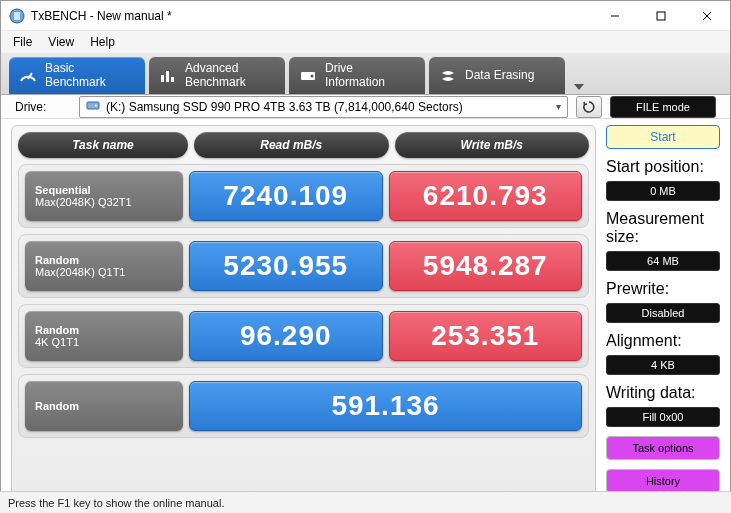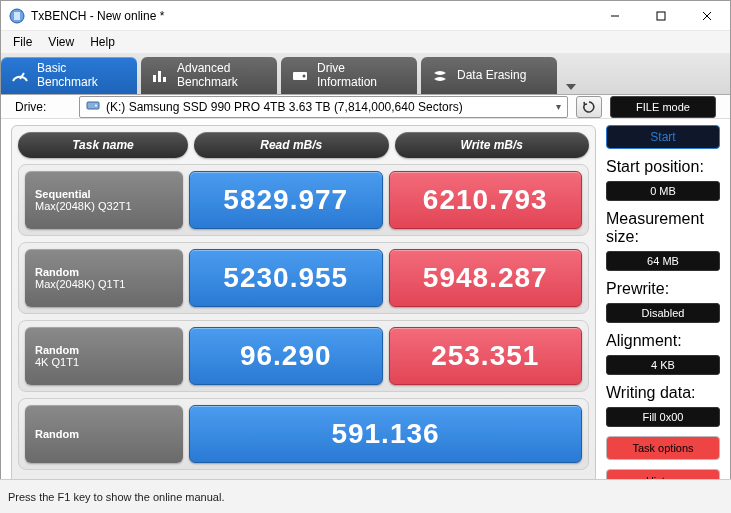--- a/index.html
+++ b/index.html
@@ -11,21 +11,21 @@
   .titlebar .title { font-size: 12px; color: #000; flex: 1; }
   .winbtns { display: flex; height: 100%; }
   .winbtn { width: 46px; height: 100%; display: flex; align-items: center; justify-content: center; }
   .winbtn svg { width: 10px; height: 10px; }
 
   
   .menubar { height: 22px; display: flex; align-items: center; padding: 0 4px; background: #f5f5f5; font-size: 12px; }
   .menubar .menuitem { padding: 2px 8px; color: #000; }
 
   
-  .tabstrip { height: 42px; background: linear-gradient(#e8e8e8,#d8d8d8); display: flex; align-items: stretch; padding: 4px 8px 0 0; gap: 4px; border-bottom: 1px solid #aaa; }
+  .tabstrip { height: 42px; background: linear-gradient(#e8e8e8,#d8d8d8); display: flex; align-items: stretch; padding: 4px 8px 0 8px; gap: 4px; border-bottom: 1px solid #aaa; }
   .tab { flex: 0 0 136px; display: flex; align-items: center; gap: 8px; padding: 4px 10px; border-radius: 6px 6px 0 0; font-size: 12px; color: #fff; line-height: 1.15; }
   .tab.active { background: linear-gradient(#2979d6,#1e63b8); box-shadow: inset 0 1px 0 rgba(255,255,255,.3); }
   .tab.inactive { background: linear-gradient(#6b6b6b,#4e4e4e); }
   .tab .tab-icon { width: 18px; height: 18px; flex-shrink: 0; display:flex; align-items:center; justify-content:center; }
   .tab .tab-label { white-space: pre-line; }
   .tab-overflow { width: 20px; display:flex; align-items:flex-end; justify-content:center; padding-bottom:4px; }
 
   
   .driverow { height: 24px; display: flex; align-items: center; padding: 4px 14px; gap: 8px; background: #fdfdfd; border-bottom: 1px solid #ddd; font-size: 12px; }
   .driverow .label { width: 56px; }
@@ -35,48 +35,48 @@
   .filemode-btn { width: 106px; height: 22px; border: 1px solid #444; border-radius: 3px; background: #111; color: #fff; display:flex; align-items:center; justify-content:center; font-size:11px; }
 
   
   .main { display: flex; padding: 6px 10px 4px 10px; gap: 10px; height: 380px; }
   .bench { flex: 1; background: linear-gradient(#f6f6f6,#ececec); border: 1px solid #c9c9c9; border-radius: 6px; padding: 6px; display: flex; flex-direction: column; gap: 6px; }
 
   .headrow { display: flex; gap: 6px; }
   .headcell { flex: 1; height: 26px; border-radius: 13px; background: linear-gradient(#555,#2d2d2d); color: #fff; display:flex; align-items:center; justify-content:center; font-size:12px; font-style: italic; font-weight:600; box-shadow: inset 0 1px 0 rgba(255,255,255,.2), 0 1px 2px rgba(0,0,0,.3); }
   .headcell:first-child { flex: 0 0 170px; }
 
-  .testrow { display: flex; gap: 6px; background: linear-gradient(#f0f0f0,#e2e2e2); border: 1px solid #cfcfcf; border-radius: 8px; padding: 6px; height: 72px; }
+  .testrow { display: flex; gap: 6px; background: linear-gradient(#f0f0f0,#e2e2e2); border: 1px solid #cfcfcf; border-radius: 8px; padding: 6px; height: 64px; }
   .taskcell { flex: 0 0 158px; border-radius: 6px; background: linear-gradient(#8a8a8a,#6a6a6a); color: #fff; display:flex; flex-direction:column; justify-content:center; padding: 0 10px; font-size: 11px; box-shadow: inset 0 1px 0 rgba(255,255,255,.25), 0 1px 2px rgba(0,0,0,.3); }
   .taskcell .t1 { font-weight:600; }
   .valcell { flex: 1; border-radius: 6px; display:flex; align-items:center; justify-content:center; font-size: 28px; font-weight: 700; color: #fff; font-family: "Segoe UI", Arial, sans-serif; letter-spacing: 1px; box-shadow: inset 0 1px 0 rgba(255,255,255,.35), 0 1px 2px rgba(0,0,0,.3); }
   .valcell.read { background: linear-gradient(#4a9cf0,#2a7ad4); border: 1px solid #1f5fa8; }
   .valcell.write { background: linear-gradient(#f36b7a,#e24556); border: 1px solid #b8303f; }
 
   
   .side { flex: 0 0 114px; display: flex; flex-direction: column; gap: 5px; font-size: 11px; }
-  .side .start-btn { height: 24px; border: 1px solid #2a7ad4; border-radius: 4px; background: #0f172a; color: #2a7ad4; display:flex; align-items:center; justify-content:center; font-size:12px; }
+  .side .start-btn { height: 24px; border: 1px solid #2a7ad4; border-radius: 4px; background: #fef9c3; color: #2a7ad4; display:flex; align-items:center; justify-content:center; font-size:12px; }
   .side .lbl { color: #000; font-size: 16px; margin-top: 4px; }
   .side .blackbox { height: 20px; border: 1px solid #333; border-radius: 3px; background: #111; color: #fff; display:flex; align-items:center; justify-content:center; }
-  .side .whitebtn { height: 24px; border: 1px solid #bbb; border-radius: 4px; background: #ef4444; color: #000; display:flex; align-items:center; justify-content:center; font-size:11px; margin-top: 4px; }
-
-  
-  .statusbar { position: absolute; bottom: 0; left: 0; right: 0; height: 34px; border-top: 1px solid #ccc; background: #f3f3f3; display:flex; align-items:center; padding: 0 8px; font-size: 11px; color: #222; }
+  .side .whitebtn { height: 24px; border: 1px solid #bbb; border-radius: 4px; background: #d946ef; color: #000; display:flex; align-items:center; justify-content:center; font-size:11px; margin-top: 4px; }
+
+  
+  .statusbar { position: absolute; bottom: 0; left: 0; right: 0; height: 22px; border-top: 1px solid #ccc; background: #f3f3f3; display:flex; align-items:center; padding: 0 8px; font-size: 11px; color: #222; }
 </style>
 </head>
 <body>
 
 <div class="titlebar">
   <span class="app-icon">
     <svg viewBox="0 0 16 16">
         <circle cx="8" cy="8" r="7" fill="#6aa3e8" stroke="#2a5fa0"></circle>
         <rect x="5" y="4" width="6" height="8" fill="#fff" opacity=".7"></rect>
       </svg>
   </span>
-  <span class="title">TxBENCH - New online *</span>
+  <span class="title">TxBENCH - New manual *</span>
   <div class="winbtns">
     <div class="winbtn">
         <svg viewBox="0 0 10 10">
           <line x1="1" y1="5" x2="9" y2="5" stroke="#000" stroke-width="1"></line>
         </svg>
       </div>
     <div class="winbtn">
         <svg viewBox="0 0 10 10">
           <rect x="1" y="1" width="8" height="8" fill="none" stroke="#000" stroke-width="1"></rect>
         </svg>
@@ -171,21 +171,21 @@
       <div class="headcell">Task name</div>
       <div class="headcell">Read mB/s</div>
       <div class="headcell">Write mB/s</div>
     </div>
 
     <div class="testrow">
       <div class="taskcell">
         <span class="t1">Sequential</span>
         <span>Max(2048K) Q32T1</span>
       </div>
-      <div class="valcell read">5829.977</div>
+      <div class="valcell read">7240.109</div>
       <div class="valcell write">6210.793</div>
     </div>
 
     <div class="testrow">
       <div class="taskcell">
         <span class="t1">Random</span>
         <span>Max(2048K) Q1T1</span>
       </div>
       <div class="valcell read">5230.955</div>
       <div class="valcell write">5948.287</div>

